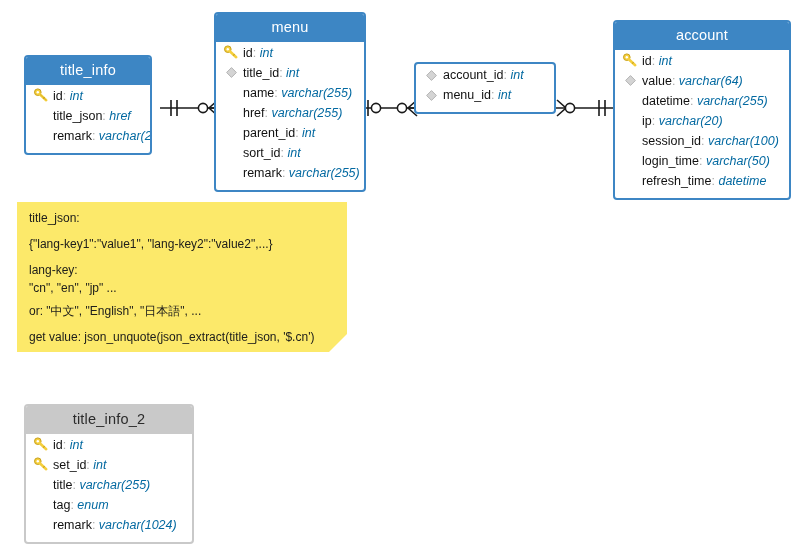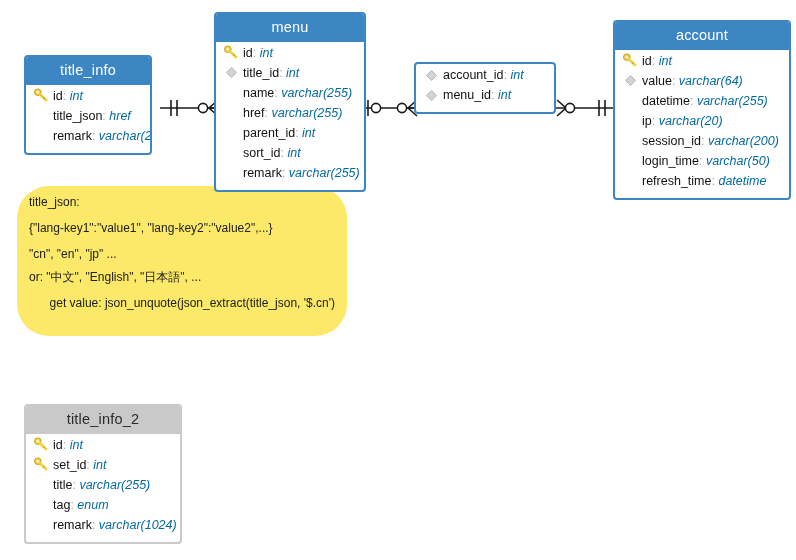--- a/index.html
+++ b/index.html
@@ -66,21 +66,21 @@
     background:#fce96a;
     z-index:2;
   }
   .note-body{
     padding:10px 12px 6px 12px;
     font-size:12px;
     color:#20201c;
     line-height:1;
   }
   .note-line{ margin:0 0 14px 0; white-space:nowrap; }
-  .note-line:last-child{ margin-bottom:16px;text-align:right; }
+  .note-line:last-child{ margin-bottom:16px; }
   .note-fold{
     position:absolute;
     right:0;bottom:0;
     width:0;height:0;
     border-left:18px solid transparent;
     border-bottom:18px solid #ffffff;
   }
 
   
   .conn{ position:absolute; z-index:1; }
@@ -274,38 +274,38 @@
       <div class="field">
         <span class="ficon"></span>
         <span class="fname">ip</span>
           <span class="fsep">:&nbsp;</span>
           <span class="ftype">varchar(20)</span>
       </div>
       <div class="field">
         <span class="ficon"></span>
         <span class="fname">session_id</span>
           <span class="fsep">:&nbsp;</span>
-          <span class="ftype">varchar(200)</span>
+          <span class="ftype">varchar(100)</span>
       </div>
       <div class="field">
         <span class="ficon"></span>
         <span class="fname">login_time</span>
           <span class="fsep">:&nbsp;</span>
           <span class="ftype">varchar(50)</span>
       </div>
       <div class="field">
         <span class="ficon"></span>
         <span class="fname">refresh_time</span>
           <span class="fsep">:&nbsp;</span>
           <span class="ftype">datetime</span>
       </div>
     </div>
   </div>
 
-  <div class="entity gray" id="e-title_info_2" style="left:24px;top:404px;width:158px;">
+  <div class="entity gray" id="e-title_info_2" style="left:24px;top:404px;width:170px;">
     <div class="entity-header">title_info_2</div>
     <div class="fields">
       <div class="field">
         <span class="ficon">
           <svg width="17" height="17" viewBox="0 0 17 17">
             <circle cx="4.8" cy="5.2" r="3.3" fill="#f5cf3d" stroke="#c9a21c" stroke-width="1"></circle>
             <circle cx="4.8" cy="5.2" r="1.2" fill="#ffffff"></circle>
             <path d="M6.8,7.2 L13.2,13.2" stroke="#f5cf3d" stroke-width="2.6" stroke-linecap="round"></path>
             <path d="M10.2,11.6 L11.6,10.2" stroke="#c9a21c" stroke-width="1.1"></path>
           </svg>
@@ -341,24 +341,25 @@
       </div>
       <div class="field">
         <span class="ficon"></span>
         <span class="fname">remark</span>
           <span class="fsep">:&nbsp;</span>
           <span class="ftype">varchar(1024)</span>
       </div>
     </div>
   </div>
 
-  <div class="note" style="left:17px;top:186px;width:330px;height:150px;border-radius:32px;">
+  <div class="note" style="left:17px;top:202px;width:330px;height:150px;">
     <div class="note-body">
       <p class="note-line">title_json:</p>
       <p class="note-line">{"lang-key1":"value1", "lang-key2":"value2",...}</p>
+      <p class="note-line" style="margin-bottom:6px;">lang-key:</p>
       <p class="note-line" style="margin-bottom:11px;">"cn", "en", "jp" ...</p>
       <p class="note-line">or: "中文", "English", "日本語", ...</p>
       <p class="note-line">get value: json_unquote(json_extract(title_json, '$.cn')</p>
     </div>
     <div class="note-fold"></div>
   </div>
 
 </div>
 
 </body></html>

